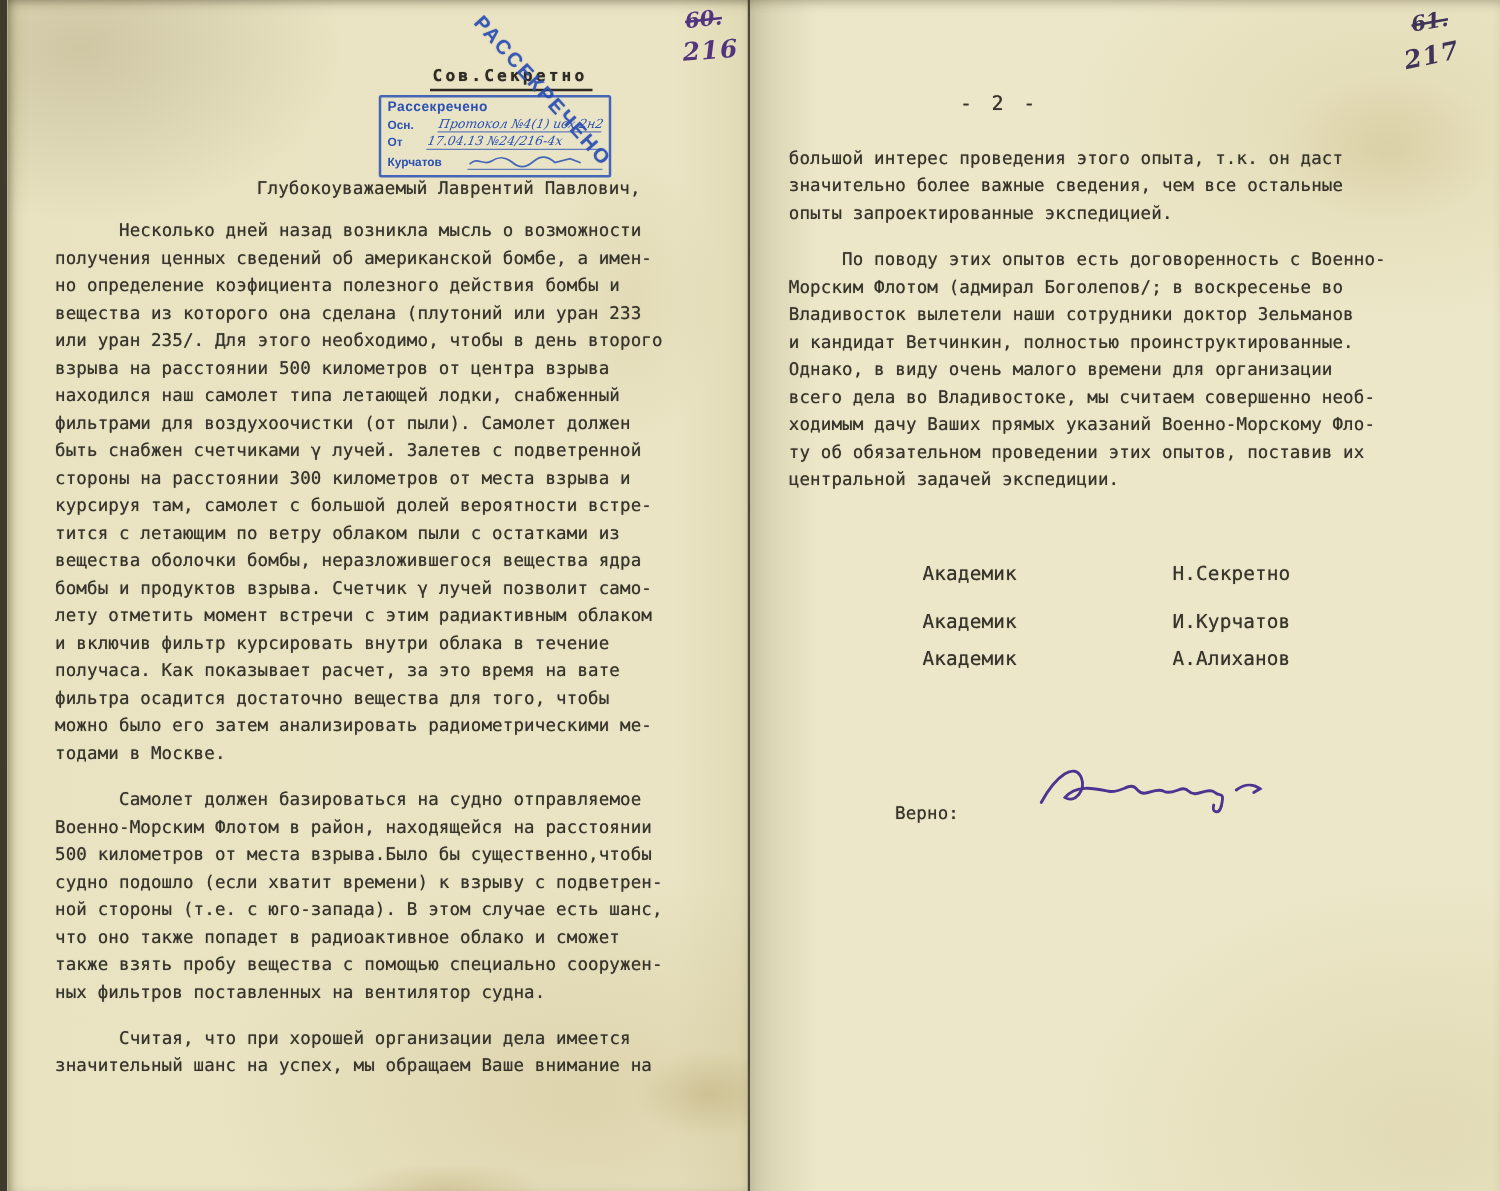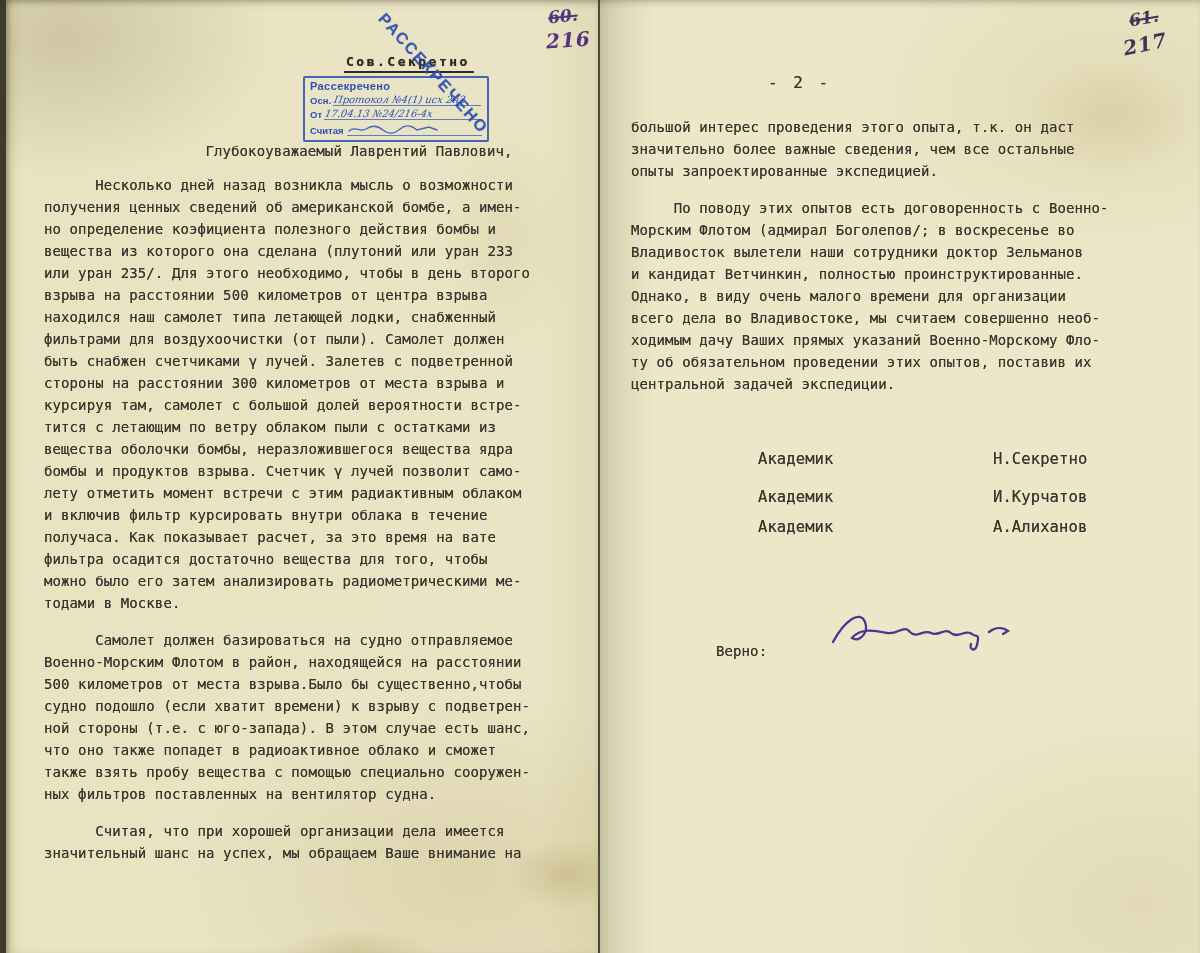--- a/index.html
+++ b/index.html
@@ -55,33 +55,33 @@
     text-shadow:0 0 1px rgba(42,78,178,.5);
   }
   .stamp-box{
     position:absolute;left:297px;top:76px;width:172px;z-index:2;
     border:2px solid rgba(40,80,180,.85);border-radius:2px;
     padding:2px 5px 4px 5px;color:#2c51b2;
     font-family:"Liberation Sans","DejaVu Sans",sans-serif;
     background:rgba(235,238,250,.06);
   }
   .stamp-title{font-size:11px;font-weight:bold;letter-spacing:.4px;}
-  .stamp-row{font-size:9.5px;margin-top:2px;display:flex;align-items:flex-end;gap:3px;justify-content:space-between;}
+  .stamp-row{font-size:9.5px;margin-top:2px;display:flex;align-items:flex-end;gap:20px;justify-content:space-between;}
   .stamp-label{flex:none;font-weight:bold;}
   .stamp-hand{
     flex:auto;font-family:"DejaVu Serif","Liberation Serif",serif;font-style:italic;
     font-size:10px;transform:skewX(-10deg);border-bottom:1px solid rgba(40,80,180,.7);
     white-space:nowrap;overflow:hidden;
   }
   .stamp-sig-line{flex:auto;border-bottom:1px solid rgba(40,80,180,.7);height:13px;}
   
   .page-num{position:absolute;left:168px;top:72px;font-size:16px;letter-spacing:3px;color:#37342c;
             text-shadow:0 0 .6px rgba(55,52,44,.75);}
   .sig-block{position:absolute;left:0;top:448px;width:100%;}
-  .sig-row{position:absolute;left:158px;display:flex;gap:35px;}
+  .sig-row{position:absolute;left:138px;display:flex;}
   .sig-row .typed{font-size:15.5px;}
   .sig-title{width:200px;}
   .verno-row{position:absolute;left:116px;top:616px;display:flex;align-items:flex-end;}
   .verno-sig{margin-left:60px;margin-top:-14px;}
   
   .stain{position:absolute;border-radius:50%;pointer-events:none;}
   .stain1{left:500px;top:840px;width:120px;height:70px;
           background:radial-gradient(ellipse,rgba(150,120,50,.22),transparent 70%);}
   .stain2{left:270px;top:930px;width:160px;height:40px;
           background:radial-gradient(ellipse,rgba(150,120,50,.20),transparent 70%);}
@@ -111,21 +111,21 @@
       <div class="stamp-title">Рассекречено</div>
       <div class="stamp-row">
         <span class="stamp-label">Осн.</span>
         <span class="stamp-hand">Протокол №4(1) исх 2н2</span>
       </div>
       <div class="stamp-row">
         <span class="stamp-label">От</span>
         <span class="stamp-hand">17.04.13 №24/216-4х</span>
       </div>
       <div class="stamp-row">
-        <span class="stamp-label">Считая</span>
+        <span class="stamp-label">Курчатов</span>
         <span class="stamp-sig-line"><svg width="92" height="13" viewBox="0 0 92 13">
               <path d="M2 9 C 8 3,13 11,19 7 S 30 3,36 8 S 47 12,53 7 S 64 3,70 8 L 82 5 L 90 8" fill="none" stroke="rgba(40,80,180,.85)" stroke-width="1.4" stroke-linecap="round"></path>
             </svg></span>
       </div>
     </div>
 
     <div class="body-block pl-body">
       <div class="typed salutation">Глубокоуважаемый Лаврентий Павлович,</div>
       <div class="typed para">      Несколько дней назад возникла мысль о возможности
 получения ценных сведений об американской бомбе, а имен-

